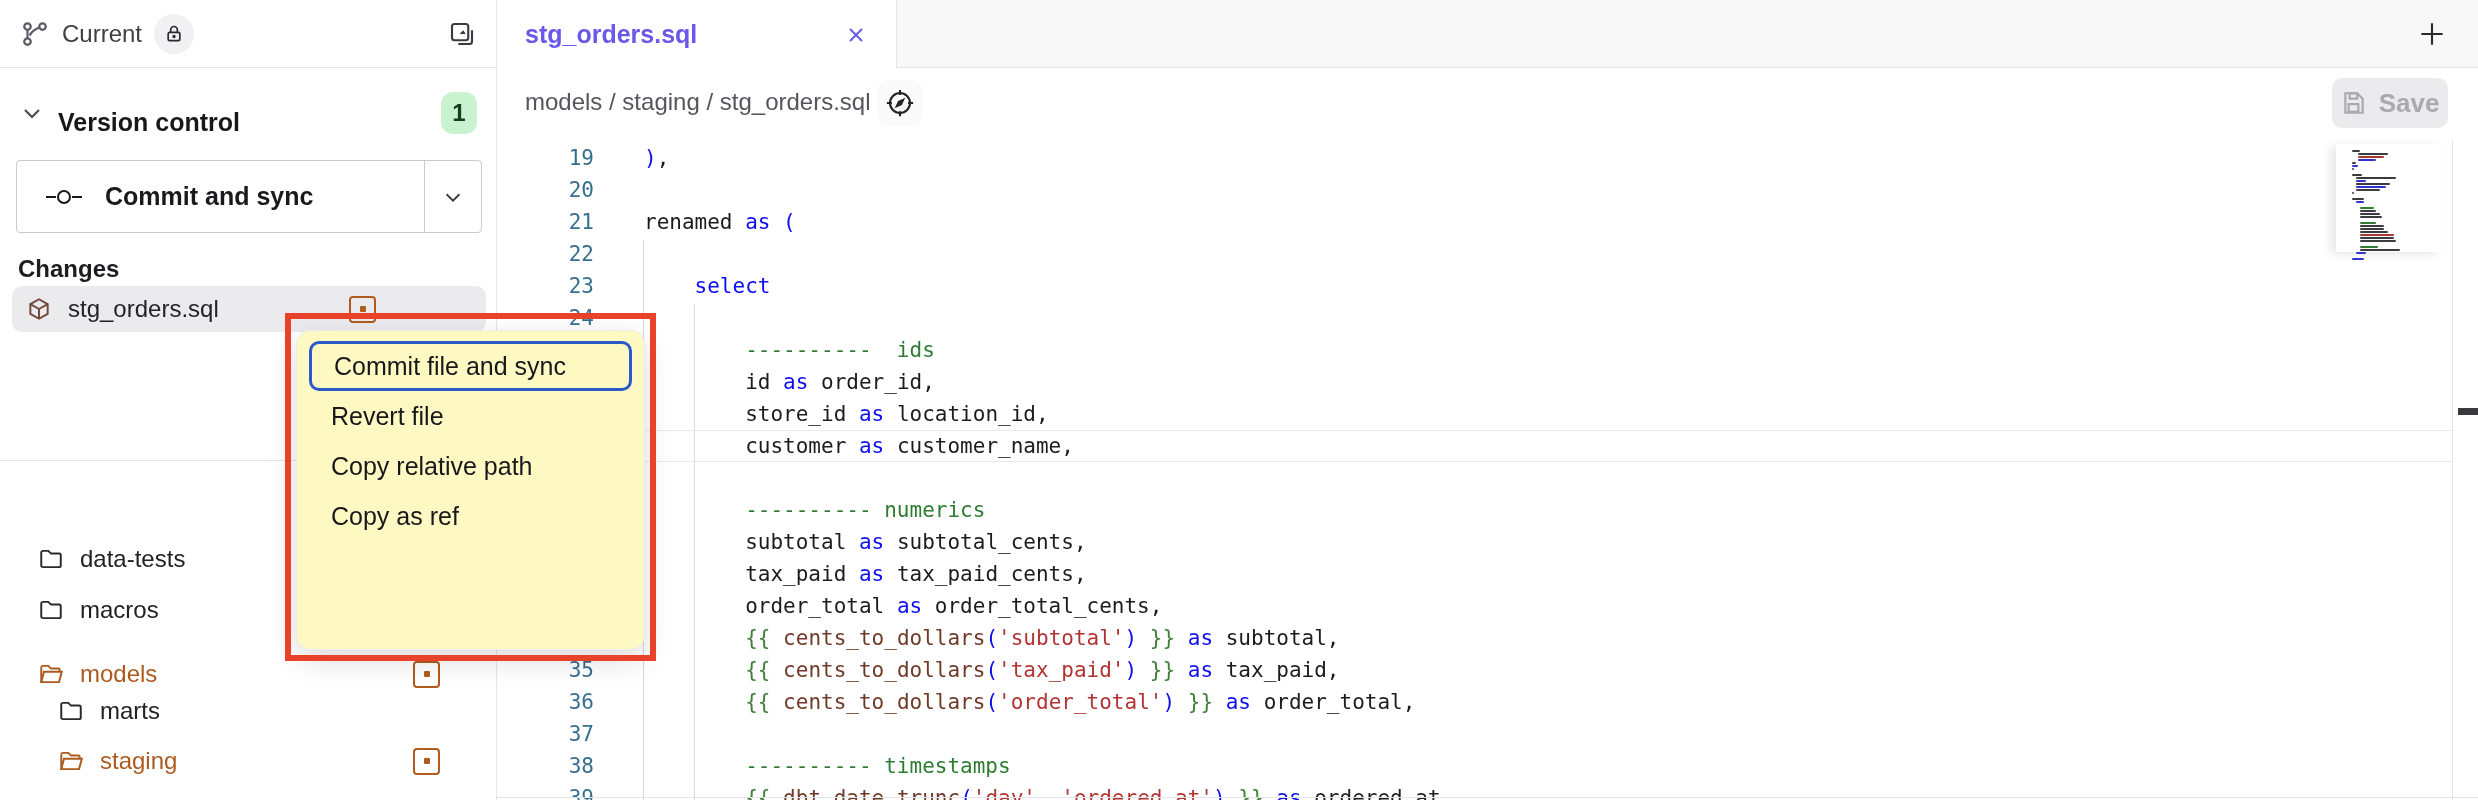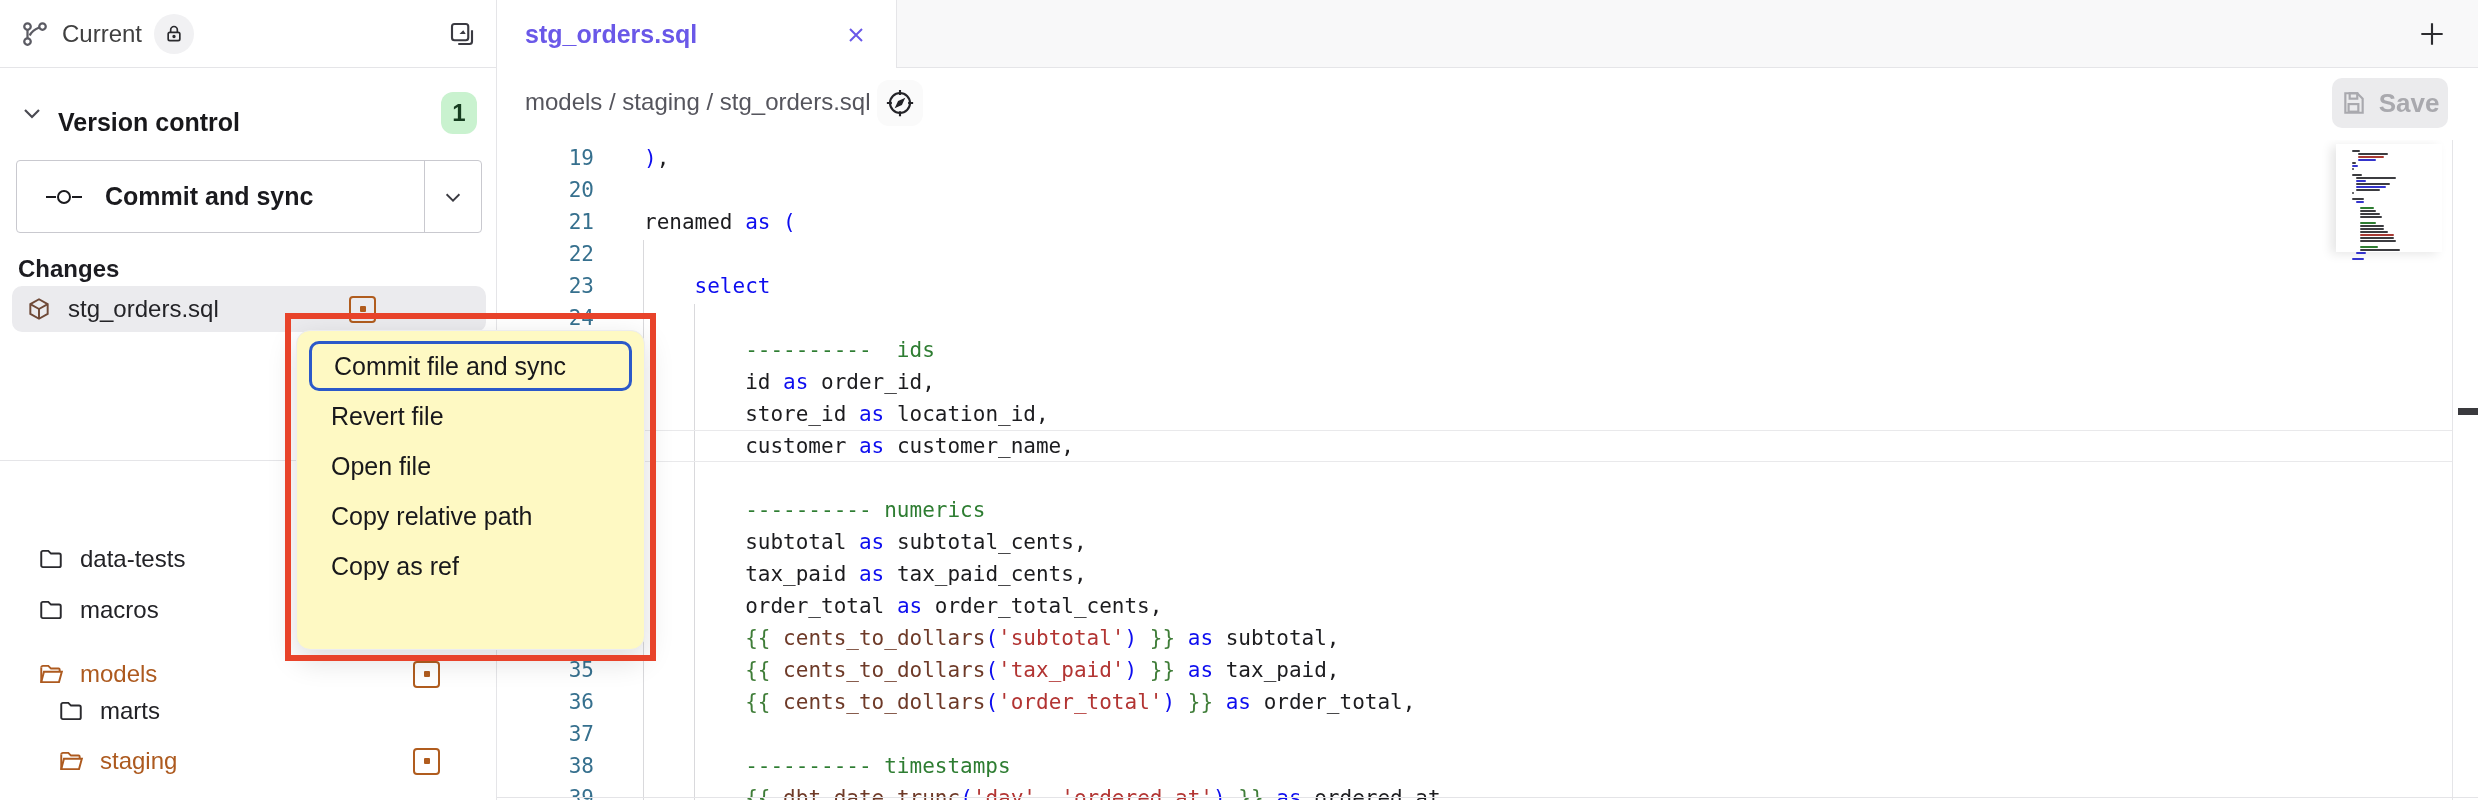--- a/index.html
+++ b/index.html
@@ -319,18 +319,17 @@
       <div class="mm-row" style="margin-left: 6px; width: 10px; background: rgb(52, 52, 204);"></div>
       <div class="mm-row" style="margin-left: 0px; width: 0px; background: transparent;"></div>
       <div class="mm-row" style="margin-left: 2px; width: 12px; background: rgb(52, 52, 204);"></div>
     </div>
   <div id="scroll-dash"></div>
 </div>
 
 <div id="context-menu" class="abs">
     <div class="menu-item focused">Commit file and sync</div>
     <div class="menu-item">Revert file</div>
-    <div class="menu-item">Open file</div>
     <div class="menu-item">Copy relative path</div>
     <div class="menu-item">Copy as ref</div>
   </div>
 <div id="annotation-rect" class="abs"></div>
 <div id="bottom-hairline"></div>
 
 </body></html>

